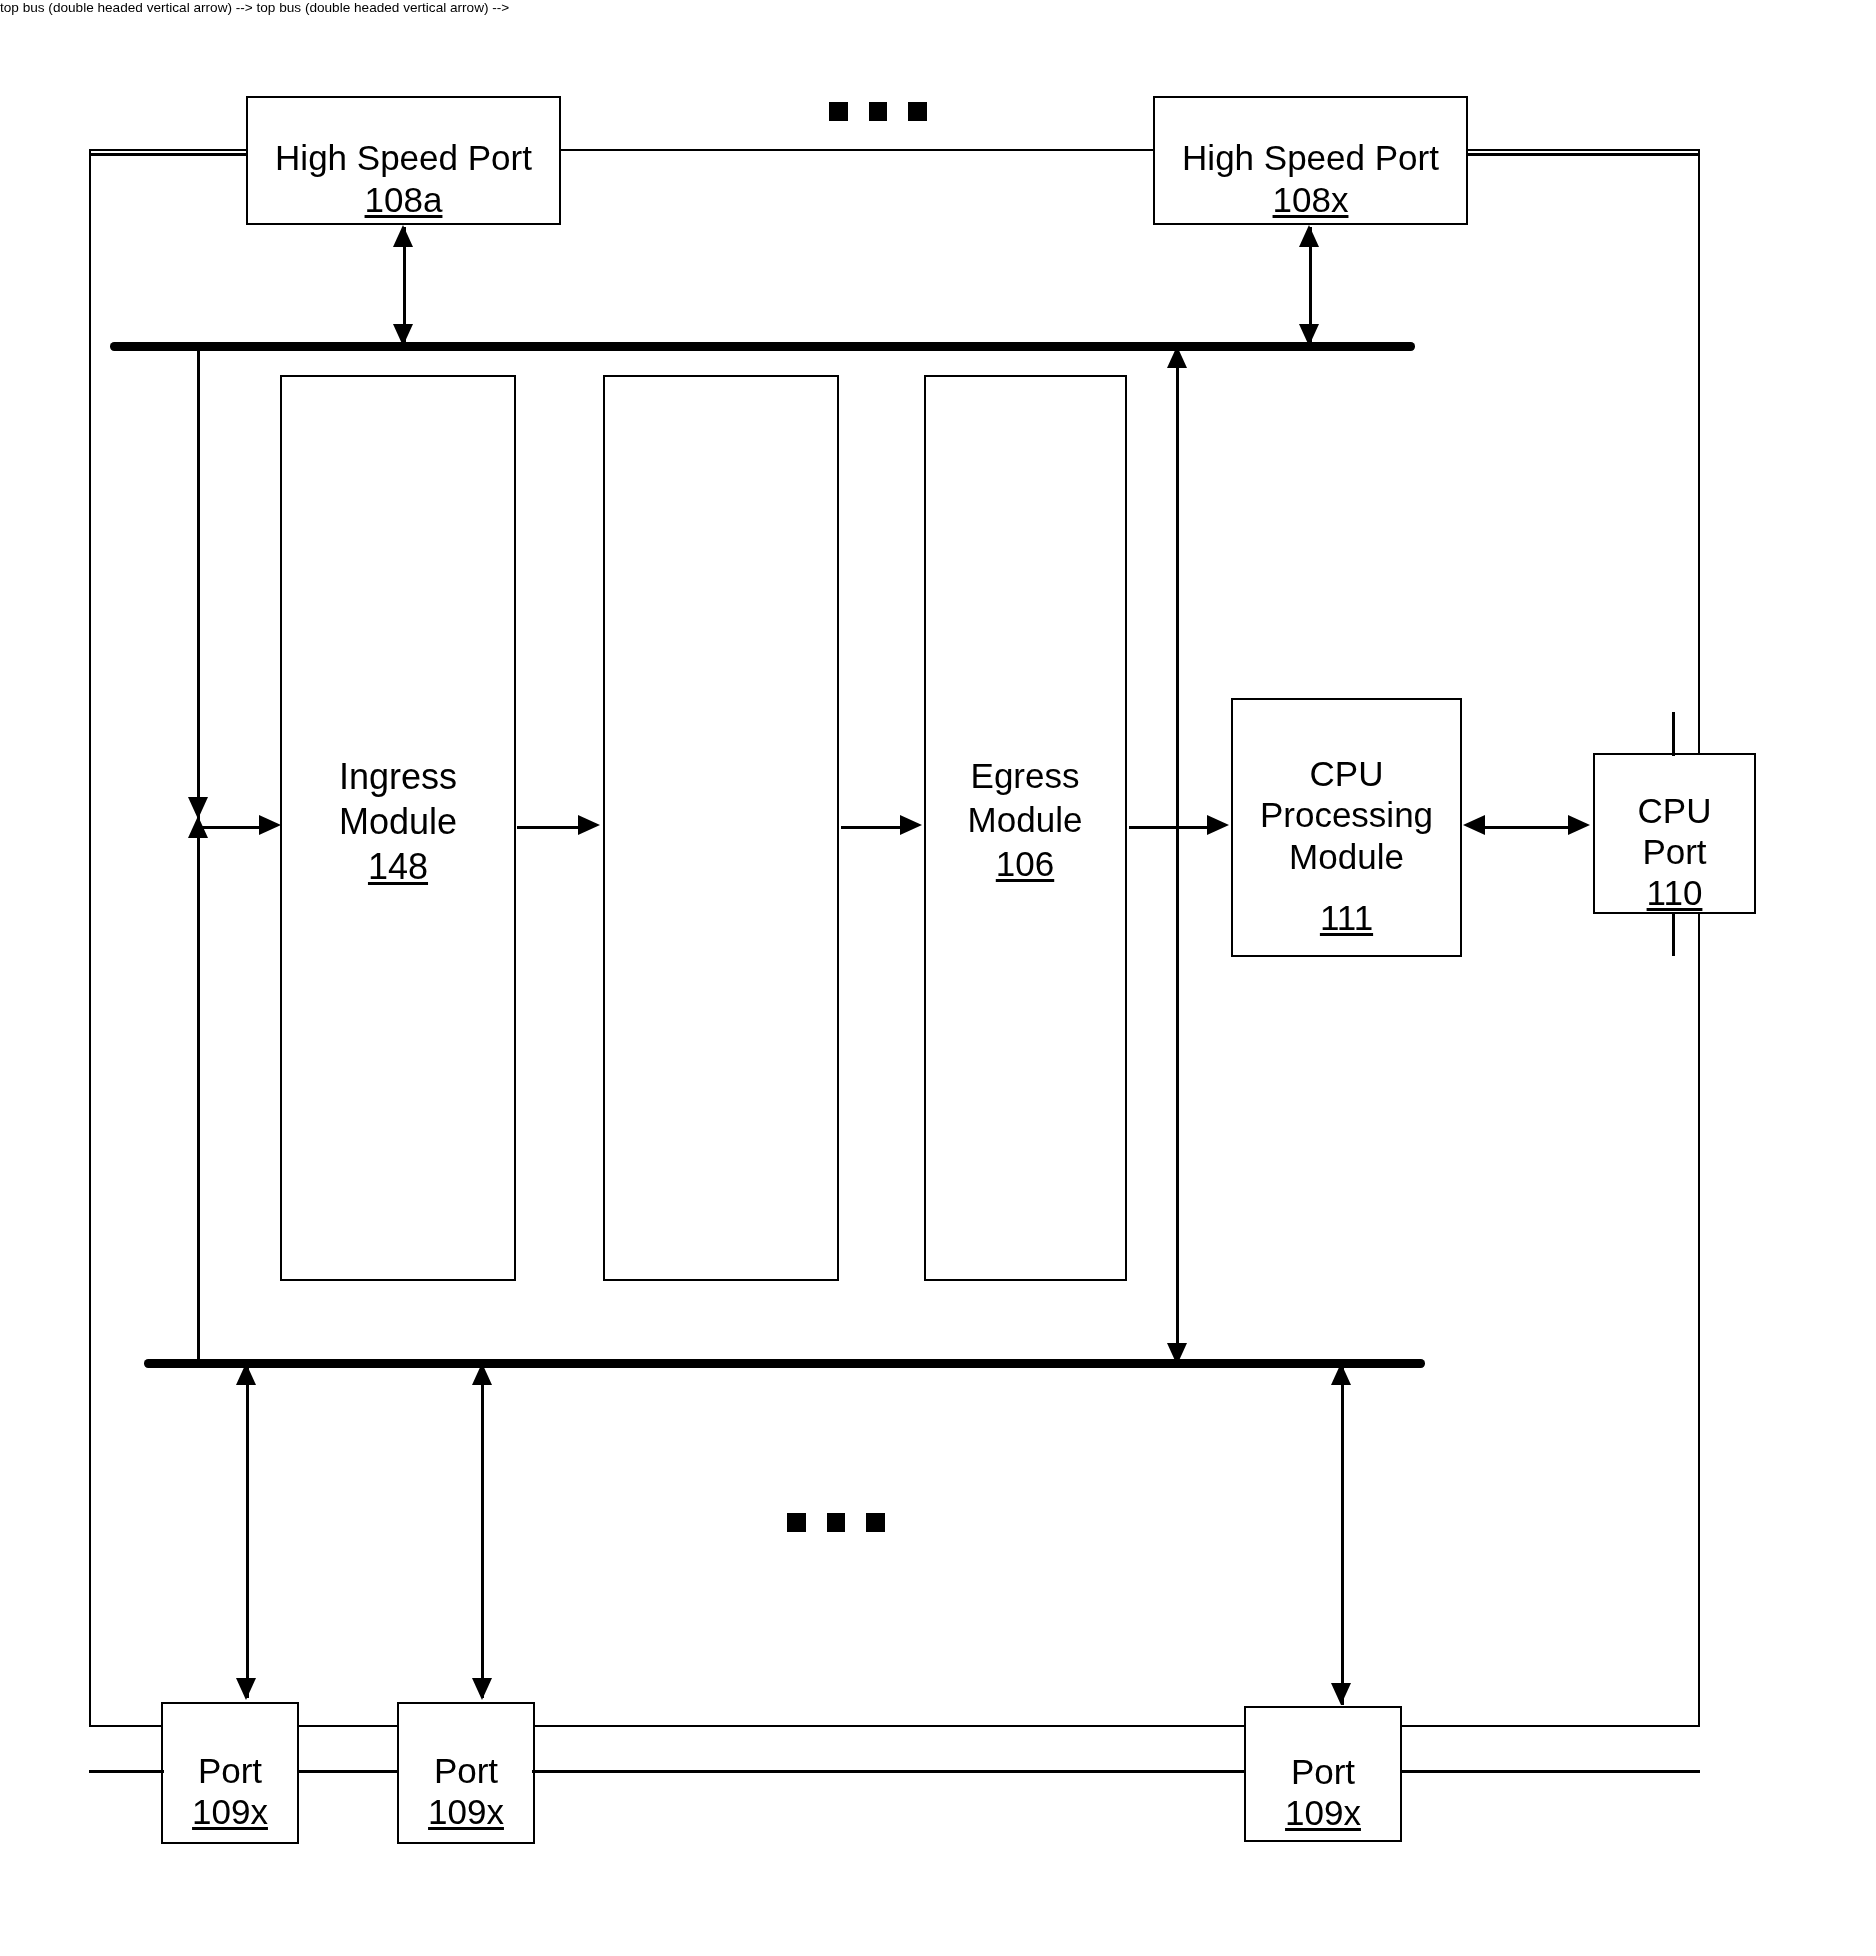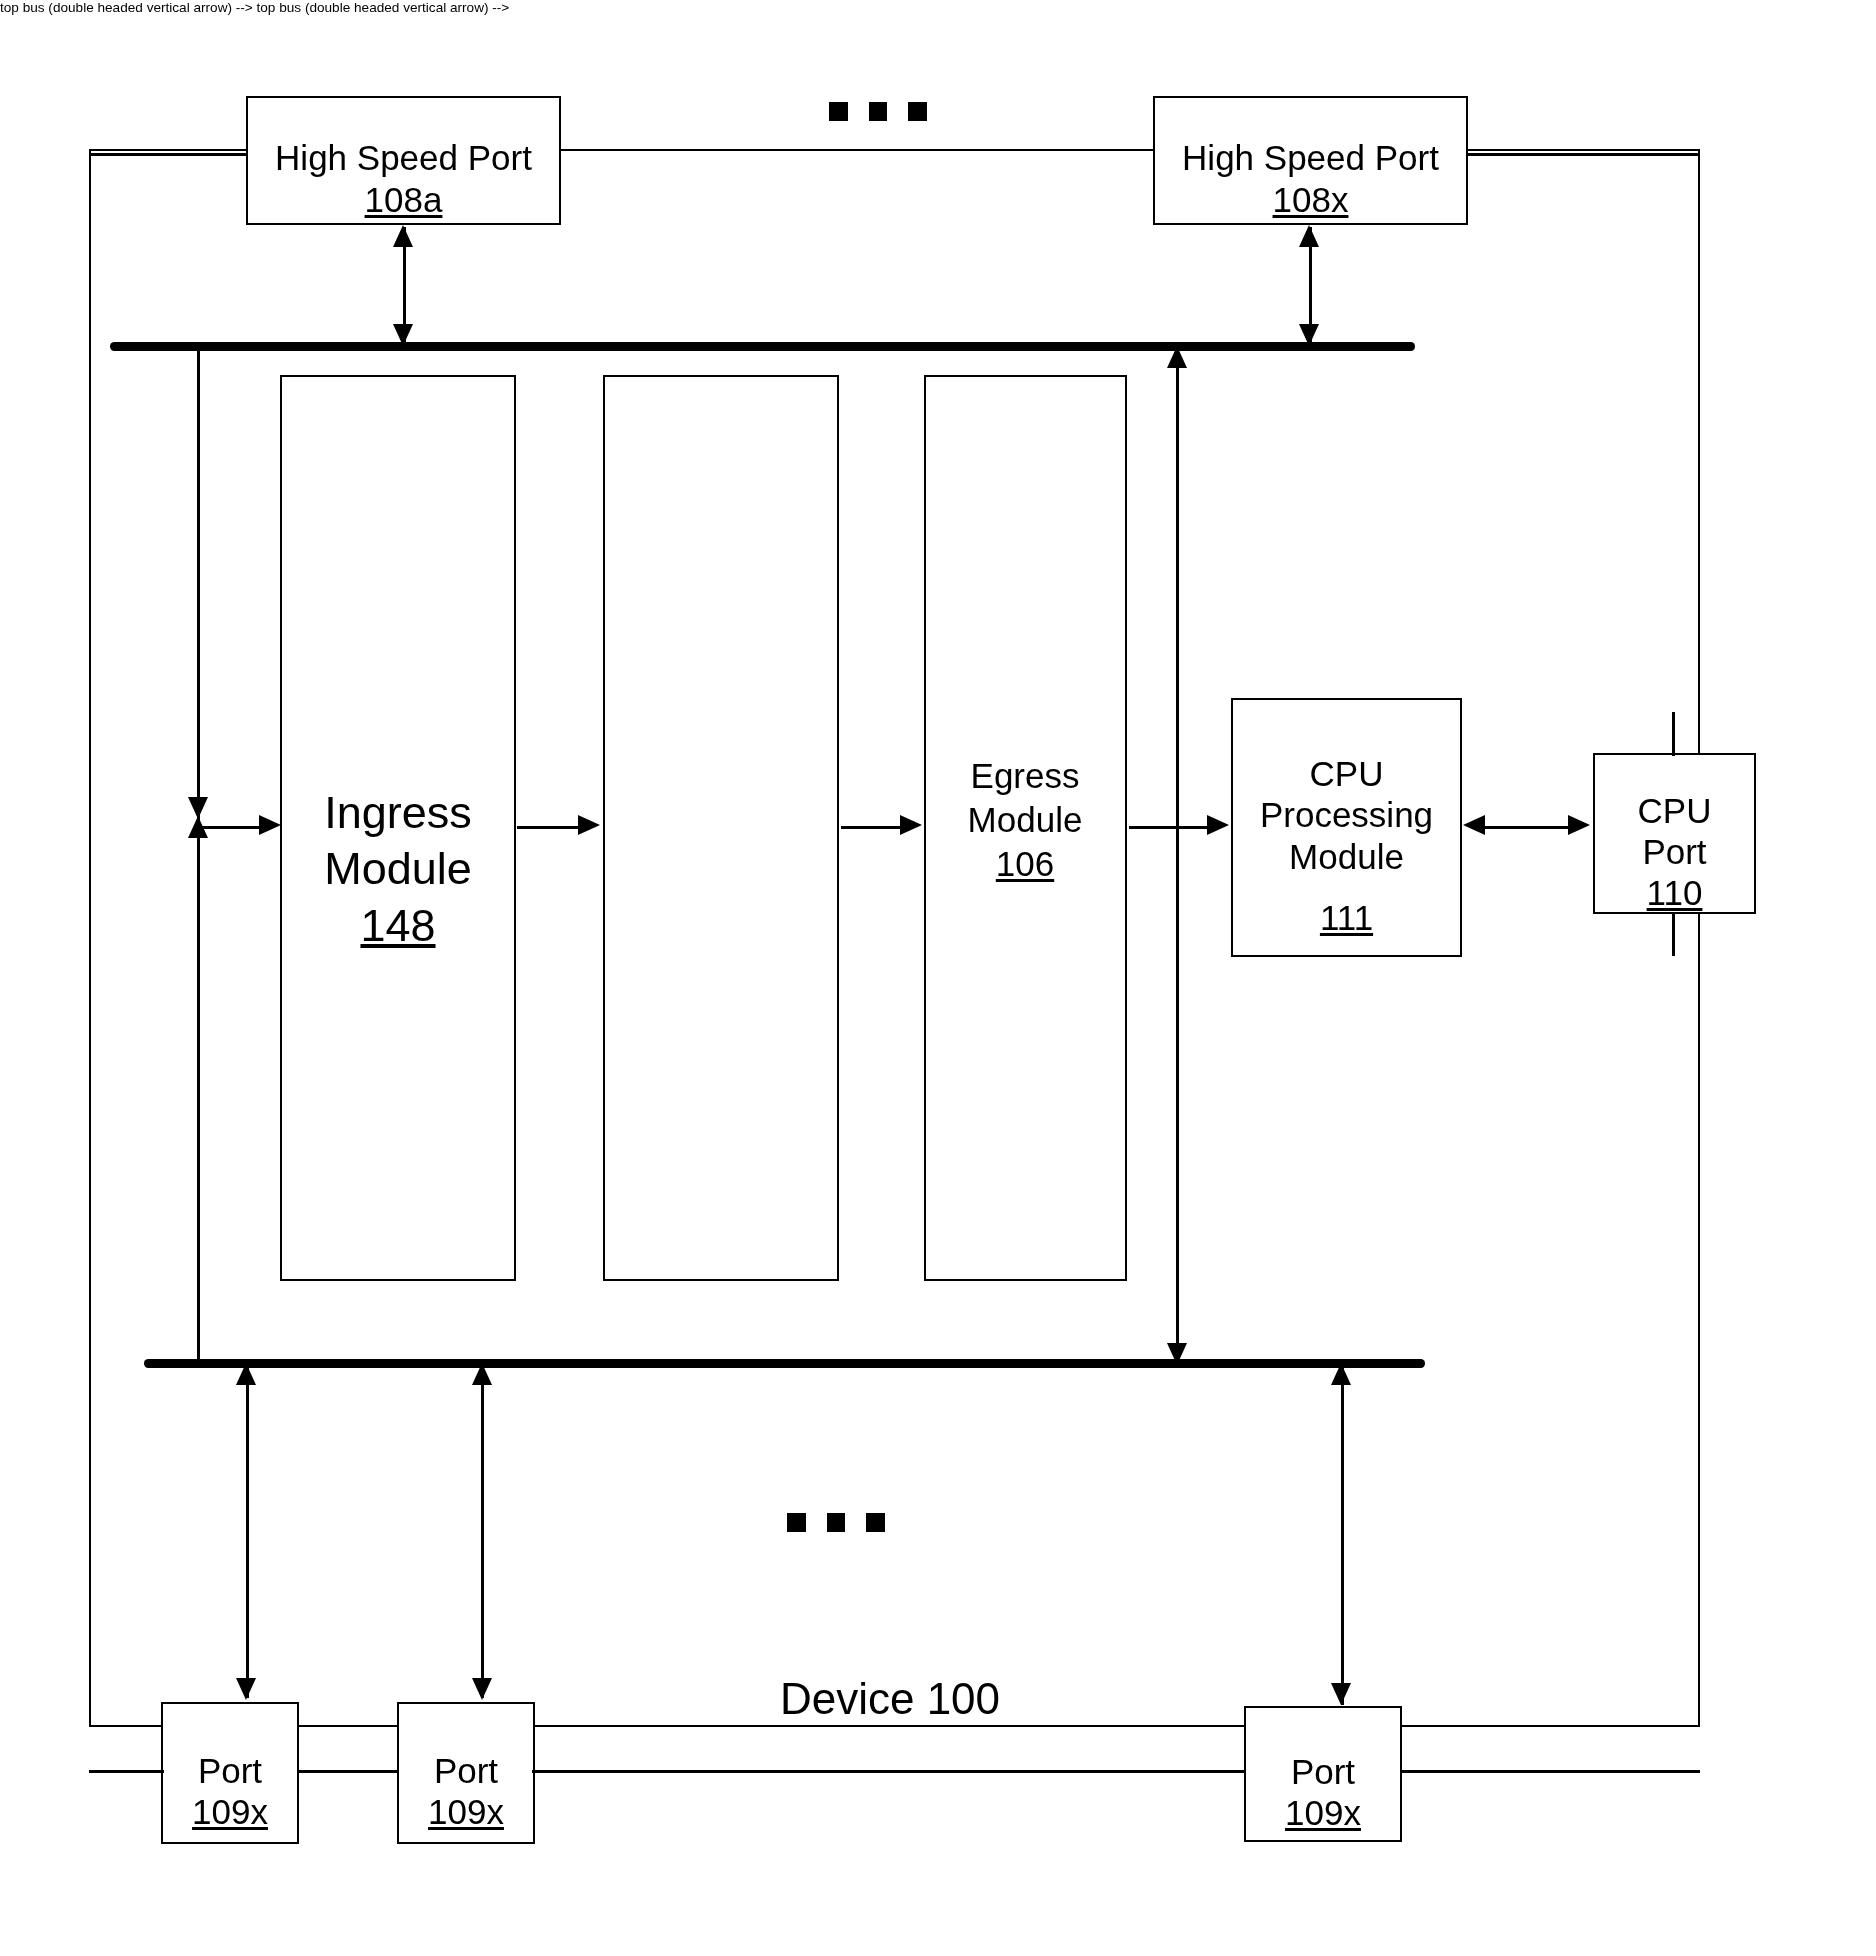--- a/index.html
+++ b/index.html
@@ -97,21 +97,21 @@
   <div class="ar ar-sm-up" style="left:1167px; top:346px;"></div>
   <div class="ar ar-sm-down" style="left:1167px; top:1343px;"></div>
 
   
   <div class="vline" style="left:197px; top:346px; height:1017px;"></div>
   <div class="ar ar-sm-down" style="left:188px; top:797px;"></div>
   <div class="ar ar-sm-up" style="left:188px; top:816px;"></div>
 
   
   <div class="plain" style="left:280px; top:375px; width:236px; height:906px;"></div>
-  <div class="label" style="left:280px; top:754px; width:236px; text-align:center; font-size:45px; line-height:1.25;margin-top:31px;">
+  <div class="label" style="left:280px; top:754px; width:236px; text-align:center; font-size:36px; line-height:1.25;">
     <span class="ttl" style="white-space:pre-line;">Ingress
 Module</span><br>
     <span class="ref" style="text-decoration:underline;text-underline-offset:3.4px;">148</span>
   </div>
   
   <div class="hline" style="left:200px; top:826px; width:66px;"></div>
   <div class="ar ar-sm-right" style="left:259px; top:815px;"></div>
 
   
   <div class="plain" style="left:603px; top:375px; width:236px; height:906px;"></div>
@@ -196,16 +196,15 @@
   
   <div class="hline" style="left:89px; top:1770px; width:75px;"></div>
   
   <div class="hline" style="left:297px; top:1770px; width:102px;"></div>
   
   <div class="hline" style="left:532px; top:1770px; width:714px;"></div>
   
   <div class="hline" style="left:1400px; top:1770px; width:300px;"></div>
 
   
-  <div class="label" style="left:695px; top:1674px; width:390px; text-align:center; font-size:44px;">Device 100</div>
 
 </div>
 
 
 </body></html>

